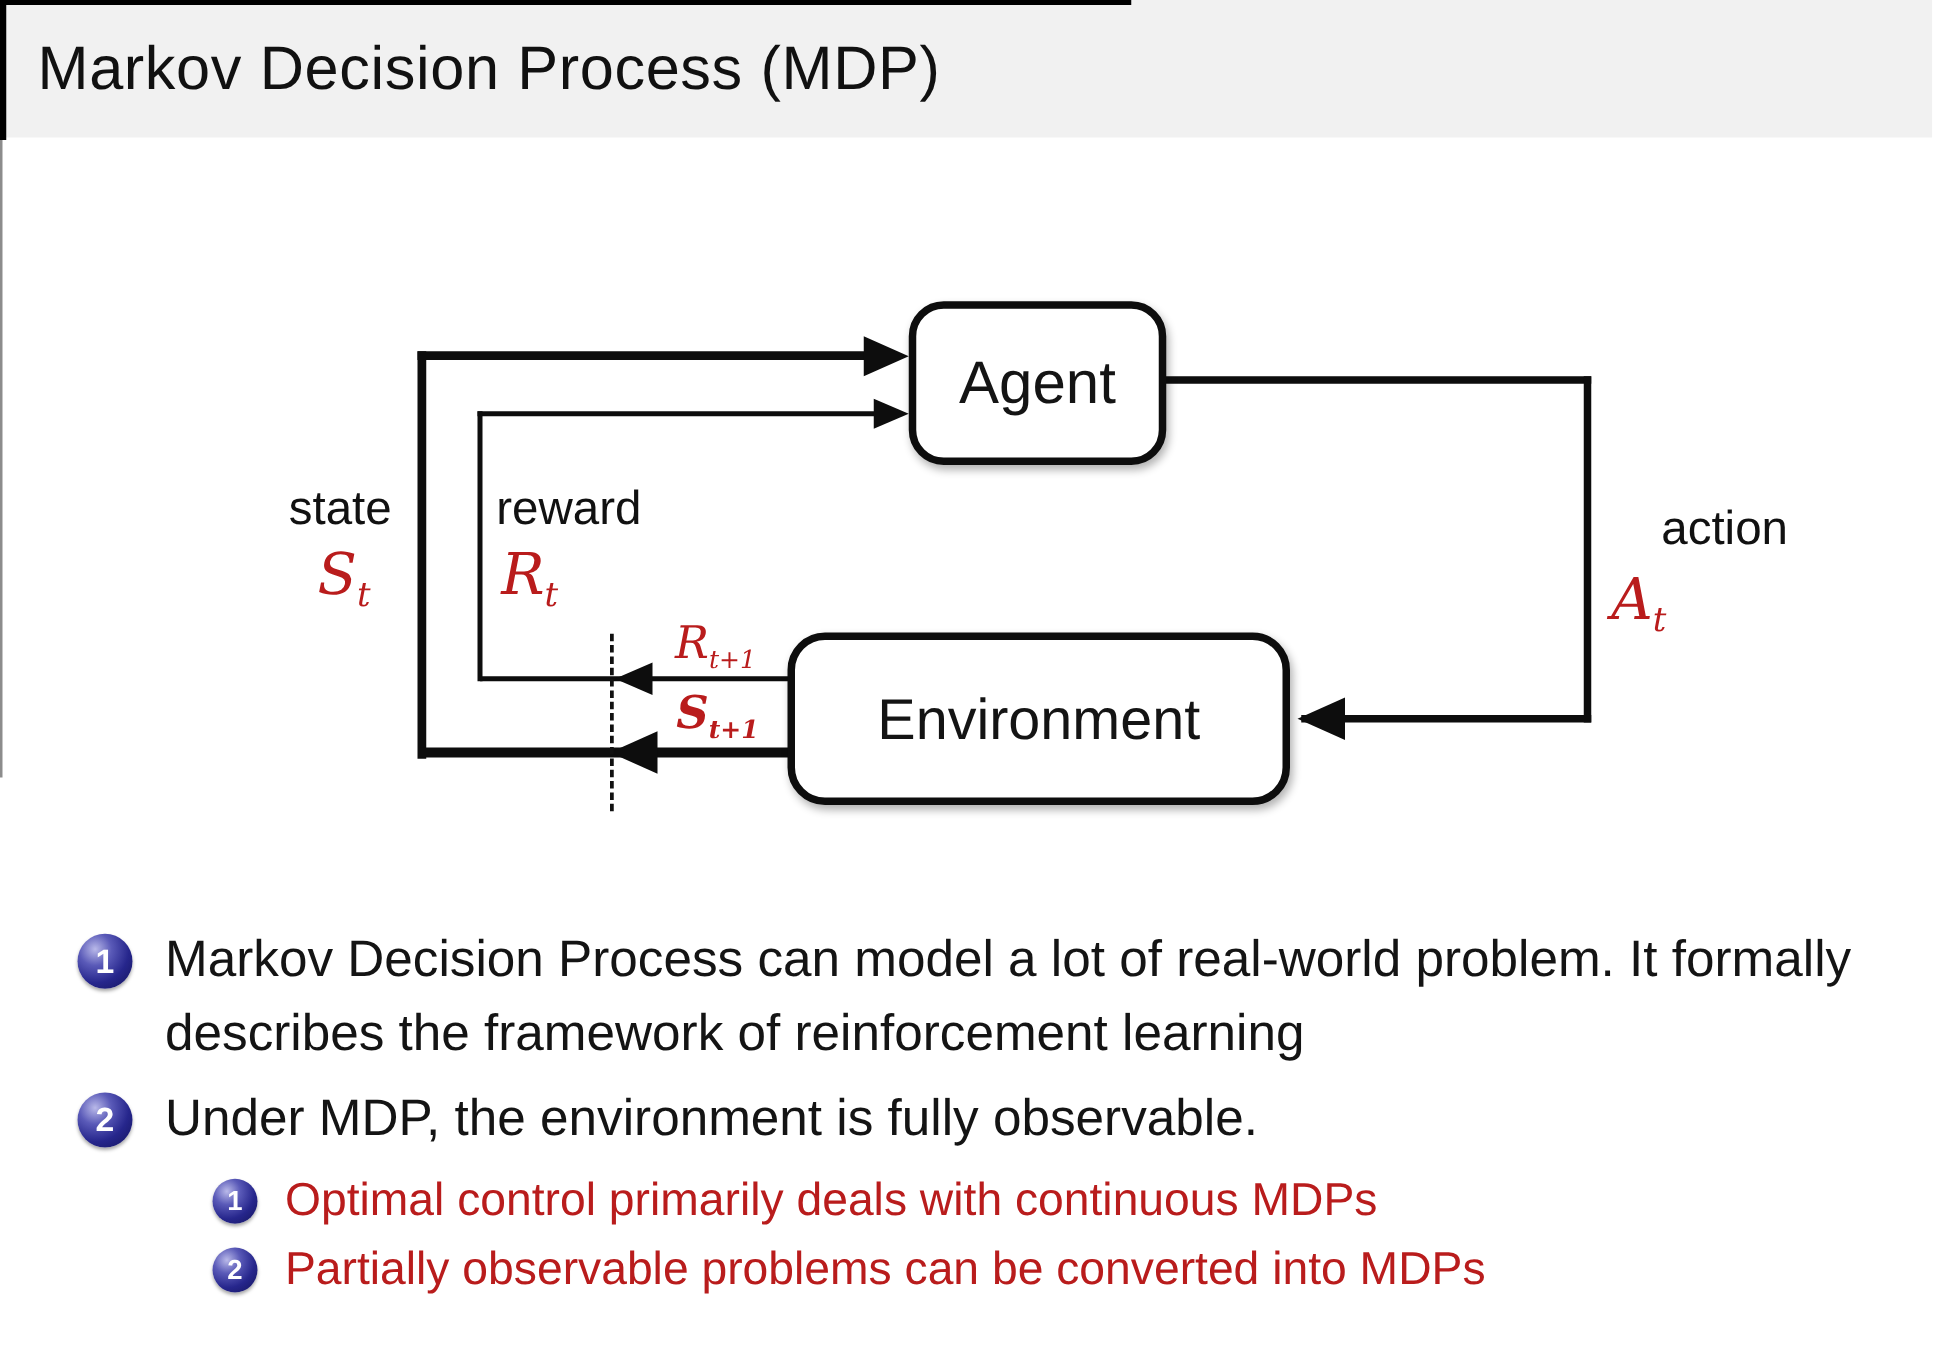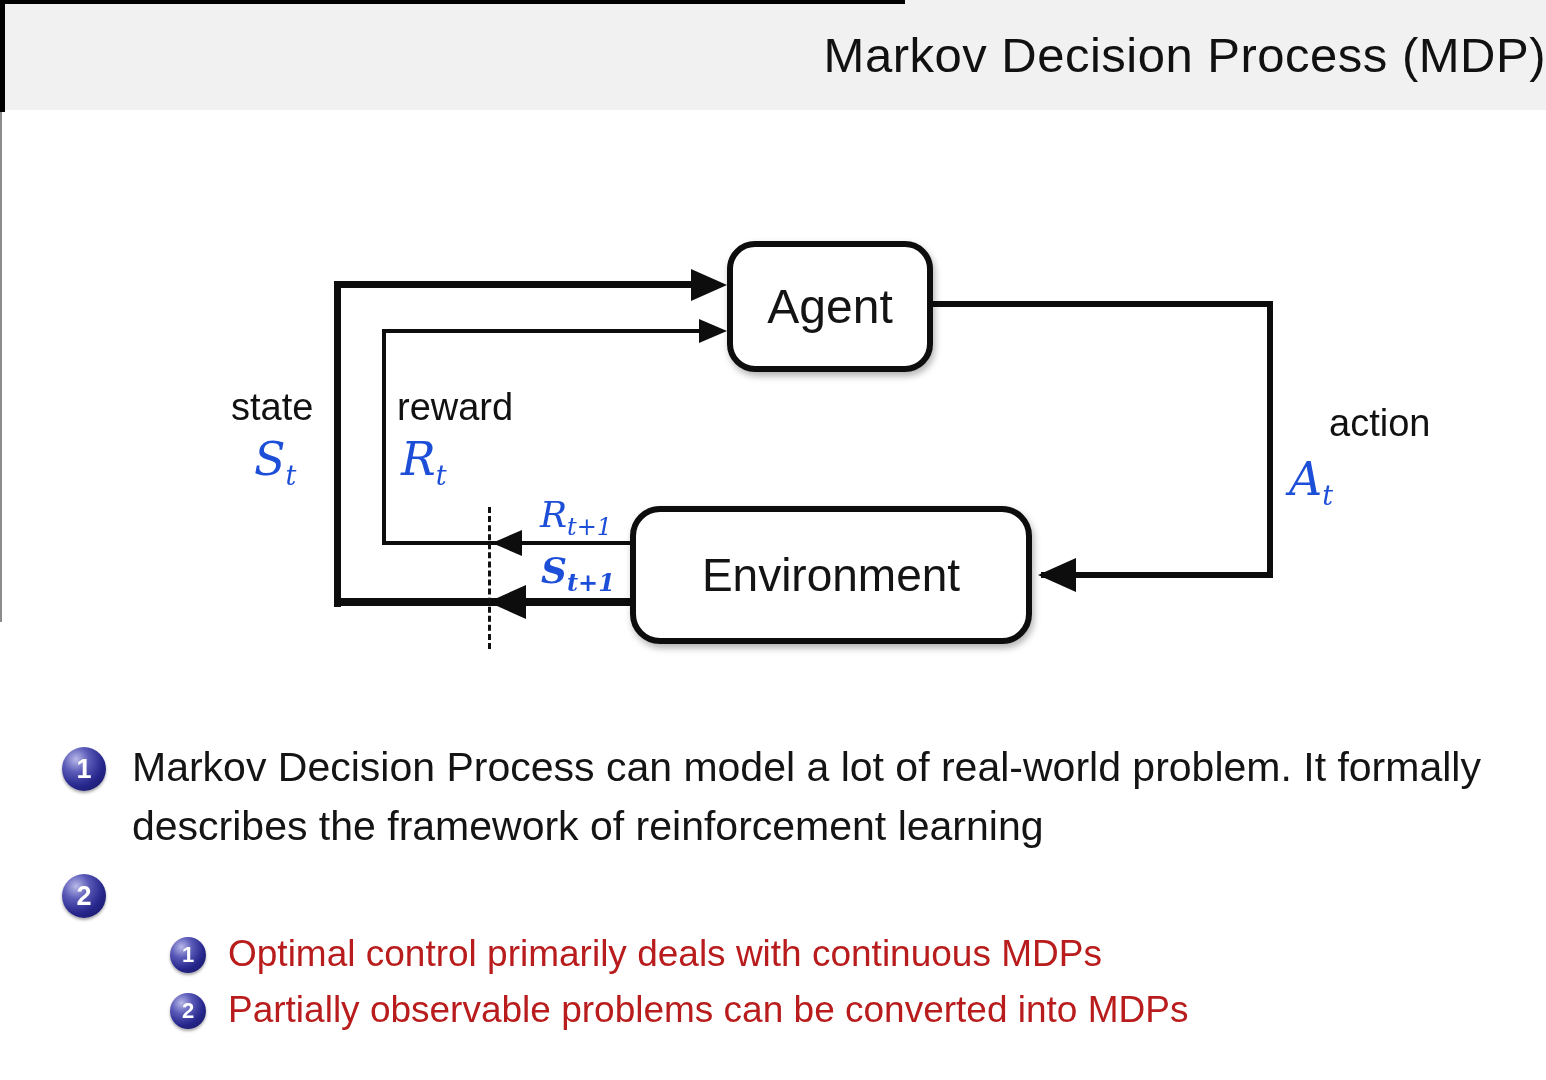--- a/index.html
+++ b/index.html
@@ -14,21 +14,21 @@
 
   
   .edge-top{position:absolute;left:0;top:0;width:905px;height:4px;background:#000;z-index:9;}
   .edge-left{position:absolute;left:0;top:0;width:5px;height:112px;background:#000;z-index:9;}
   .edge-left-faint{position:absolute;left:0;top:112px;width:2px;height:510px;background:rgba(0,0,0,0.45);z-index:9;}
 
   
   .title-bar{
     position:absolute;left:0;top:0;width:100%;height:110px;
     background:#f1f1f1;
-    display:flex;align-items:center;justify-content:flex-end;
+    display:flex;align-items:center;
   }
   .title-bar h1{
     margin:0 0 0 30px;
     font-size:49px;font-weight:normal;color:#111;
     letter-spacing:0.5px;
   }
 
   
   .diagram{position:absolute;inset:0;z-index:1;}
   .dline{position:absolute;background:#0d0d0d;z-index:1;}
@@ -42,25 +42,25 @@
 
   .arrow{position:absolute;width:0;height:0;z-index:1;}
   .arrow.right{border-top:16px solid transparent;border-bottom:16px solid transparent;border-left:36px solid #0d0d0d;}
   .arrow.right.thin{border-top:12px solid transparent;border-bottom:12px solid transparent;border-left:28px solid #0d0d0d;}
   .arrow.left{border-top:17px solid transparent;border-bottom:17px solid transparent;border-right:38px solid #0d0d0d;}
   .arrow.left.thin{border-top:13px solid transparent;border-bottom:13px solid transparent;border-right:30px solid #0d0d0d;}
 
   .dashed-v{position:absolute;left:488px;top:507px;height:142px;width:0;border-left:3px dashed #111;z-index:1;}
 
   .dlabel{position:absolute;font-size:38px;color:#111;z-index:3;}
-  .math{position:absolute;font-family:"DejaVu Serif", serif;font-style:italic;color:#1d4ed8;z-index:3;}
+  .math{position:absolute;font-family:"DejaVu Serif", serif;font-style:italic;color:#b91c1c;z-index:3;}
   .math .base{font-size:46px;}
   .math sub{font-size:27px;line-height:0;vertical-align:-10px;}
   .math.small .base{font-size:36px;}
-  .math.small sub{font-size:24px;vertical-align:-8px;margin-top:18px;}
+  .math.small sub{font-size:20px;vertical-align:-8px;margin-top:18px;}
 
   
   .bullets{position:absolute;left:62px;top:738px;right:28px;z-index:2;}
   .bullet-row{display:flex;gap:26px;margin-bottom:10px;}
   .ball{
     border-radius:50%;color:#fff;text-align:center;flex:none;
     background:radial-gradient(circle at 32% 28%, #b9b9e9 0%, #5a5ab8 30%, #26268c 62%, #14145a 100%);
     box-shadow:0 2px 3px rgba(0,0,0,0.35);
     font-weight:bold;
   }
@@ -136,20 +136,21 @@
 
   <div class="bullets">
 
     <div class="bullet-row">
       <span class="ball ball-l">1</span>
       <span class="bullet-text">Markov Decision Process can model a lot of real-world problem. It formally describes the framework of reinforcement learning</span>
     </div>
 
     <div class="bullet-row">
       <span class="ball ball-l">2</span>
+      <span class="bullet-text">Under MDP, the environment is fully observable.</span>
     </div>
 
     <div class="sub-list">
       <div class="sub-row">
         <span class="ball ball-s">1</span>
         <span class="sub-text">Optimal control primarily deals with continuous MDPs</span>
       </div>
       <div class="sub-row">
         <span class="ball ball-s">2</span>
         <span class="sub-text">Partially observable problems can be converted into MDPs</span>

